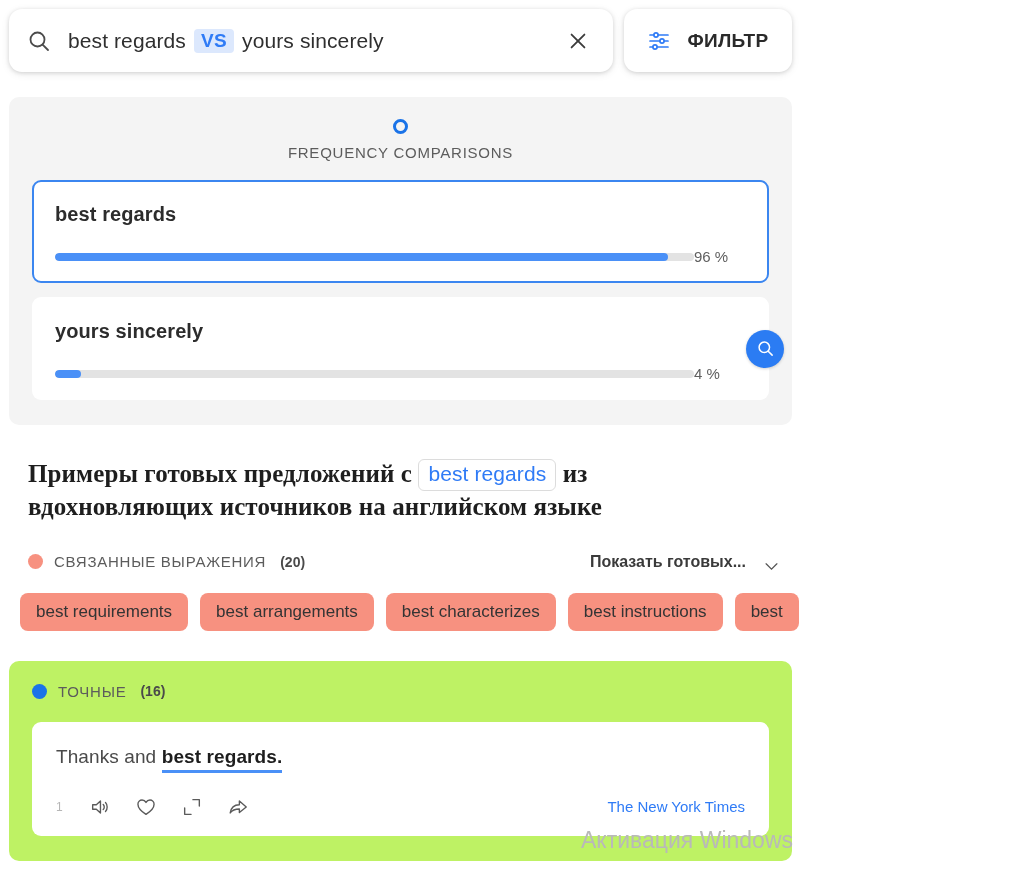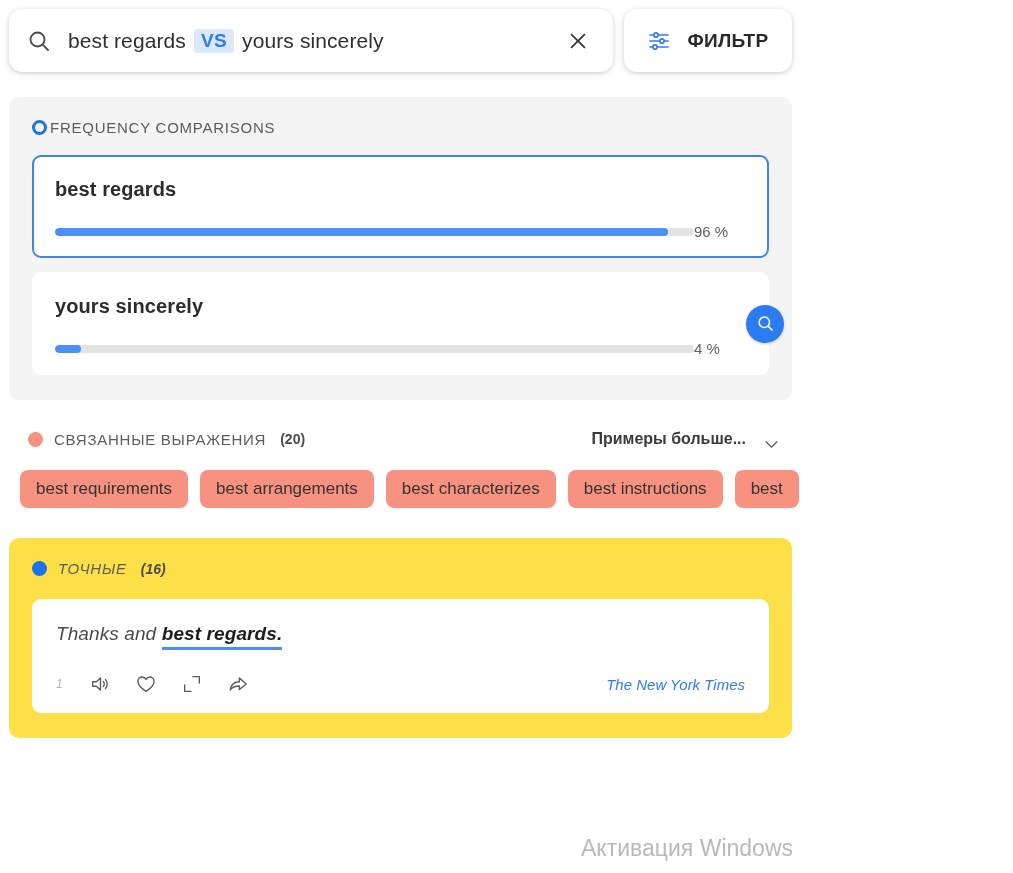--- a/index.html
+++ b/index.html
@@ -112,22 +112,23 @@
   .freq-panel {
     margin: 17px 9px 0 9px;
     background: #f4f4f4;
     border-radius: 10px;
     padding: 22px 23px 25px 23px;
   }
 
   .section-head {
     display: flex;
     align-items: center;
-    gap: 3px;
+    gap: 10px;
     margin-bottom: 19px;
+    flex-direction: column;
   }
   .dot-ring {
     width: 15px; height: 15px;
     border: 3px solid #1a73e8;
     border-radius: 50%;
     flex: 0 0 15px;
     box-sizing: border-box;
   }
   .dot-filled {
     width: 15px; height: 15px;
@@ -280,25 +281,24 @@
     border-radius: 8px;
     padding: 10px 16px 11px 16px;
     flex: 0 0 auto;
     cursor: pointer;
     line-height: 1;
   }
 
   
   .exact-panel {
     margin: 30px 9px 0 9px;
-    background: #fde047;
+    background: #bef264;
     border-radius: 10px;
     padding: 22px 23px 23px 23px;
     min-height: 200px;
-    font-style: italic;
   }
   .exact-head {
     display: flex;
     align-items: center;
     gap: 11px;
     margin-bottom: 22px;
   }
 
   .result-card {
     background: #ffffff;
@@ -342,21 +342,21 @@
   .source-link {
     font-size: 15px;
     color: #2f7bf6;
     cursor: pointer;
   }
 
   
   .watermark {
     position: absolute;
     right: 8px;
-    bottom: 12px;
+    bottom: 20px;
     text-align: left;
     pointer-events: none;
     user-select: none;
   }
   .wm-title {
     font-size: 23px;
     color: #b9b9b9;
     line-height: 1.15;
     white-space: nowrap;
   }
@@ -435,30 +435,35 @@
       </div>
       <div class="mini-search-btn">
         <svg viewBox="0 0 24 24" width="19" height="19" fill="none" stroke="#ffffff" stroke-width="1.9" stroke-linecap="round">
           <circle cx="10.5" cy="10.5" r="6.6"></circle>
           <line x1="15.4" y1="15.4" x2="20.4" y2="20.4"></line>
         </svg>
       </div>
     </div>
   </div>
 
+  <div class="results-heading">
+    <span>Примеры готовых предложений с</span>
+    <span class="hl-term">best regards</span>
+    <span>из вдохновляющих источников на английском языке</span>
+  </div>
 
   <div class="related-block">
     <div class="related-head">
       <div class="left">
         <span class="dot-coral"></span>
         <span class="section-label">СВЯЗАННЫЕ ВЫРАЖЕНИЯ</span>
         <span class="section-count">(20)</span>
       </div>
       <div class="show-more">
-        <span class="show-more-text">Примеры больше...</span>
+        <span class="show-more-text">Показать готовых...</span>
         <span class="chev">
           <svg viewBox="0 0 16 10" width="15" height="9" fill="none" stroke="currentColor" stroke-width="1.4" stroke-linecap="round">
             <polyline points="2,2 8,8 14,2"></polyline>
           </svg>
         </span>
       </div>
     </div>
 
     <div class="chips-row" id="chips-row">
         <div class="chip">best requirements</div>

